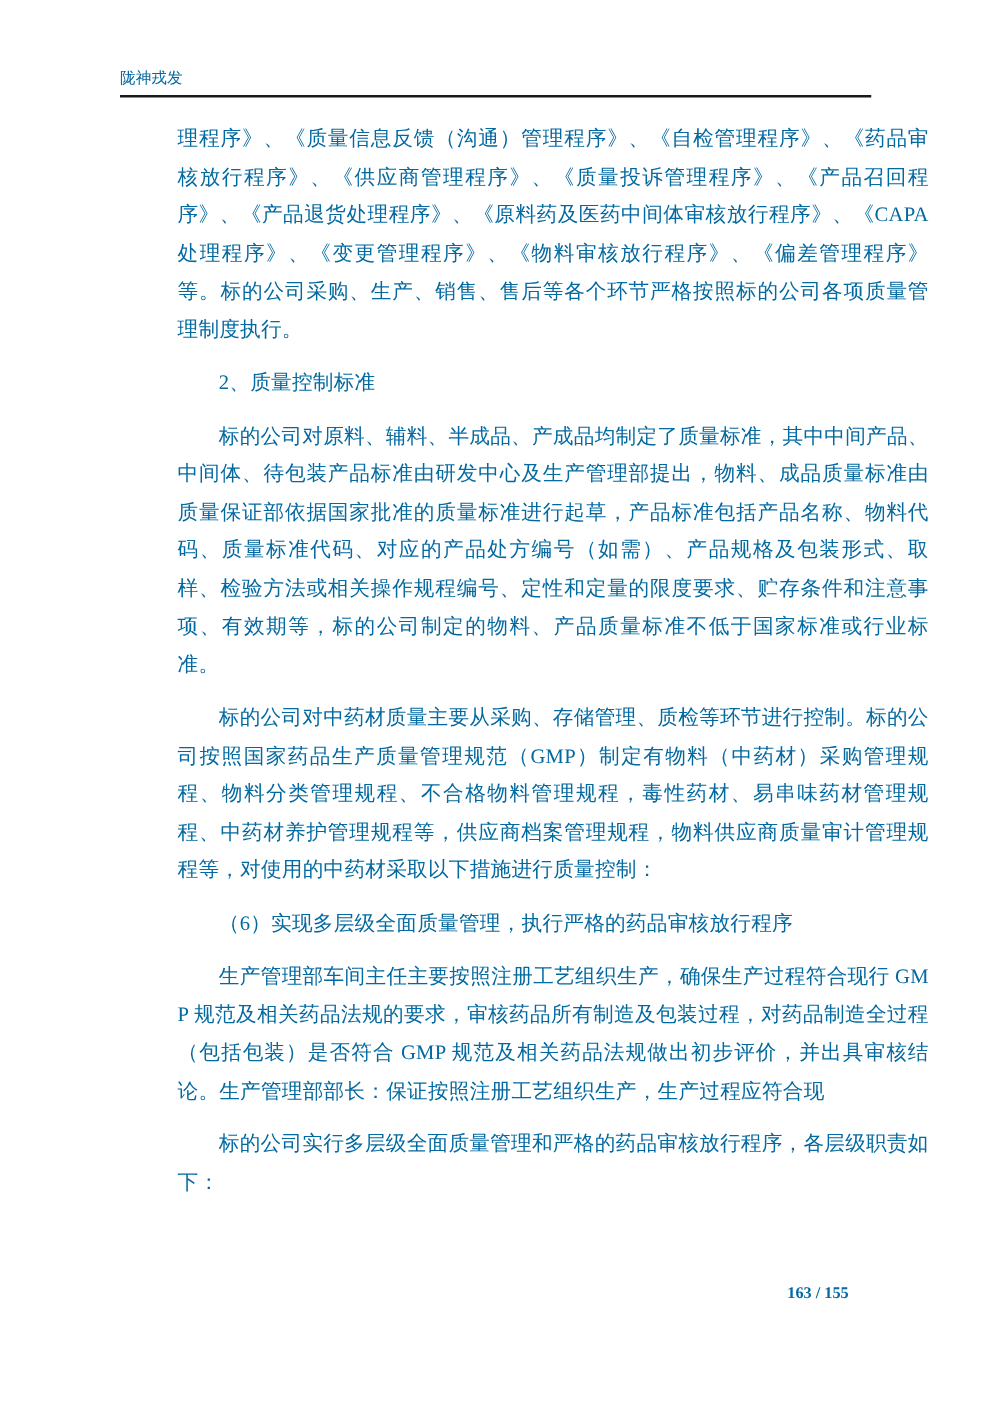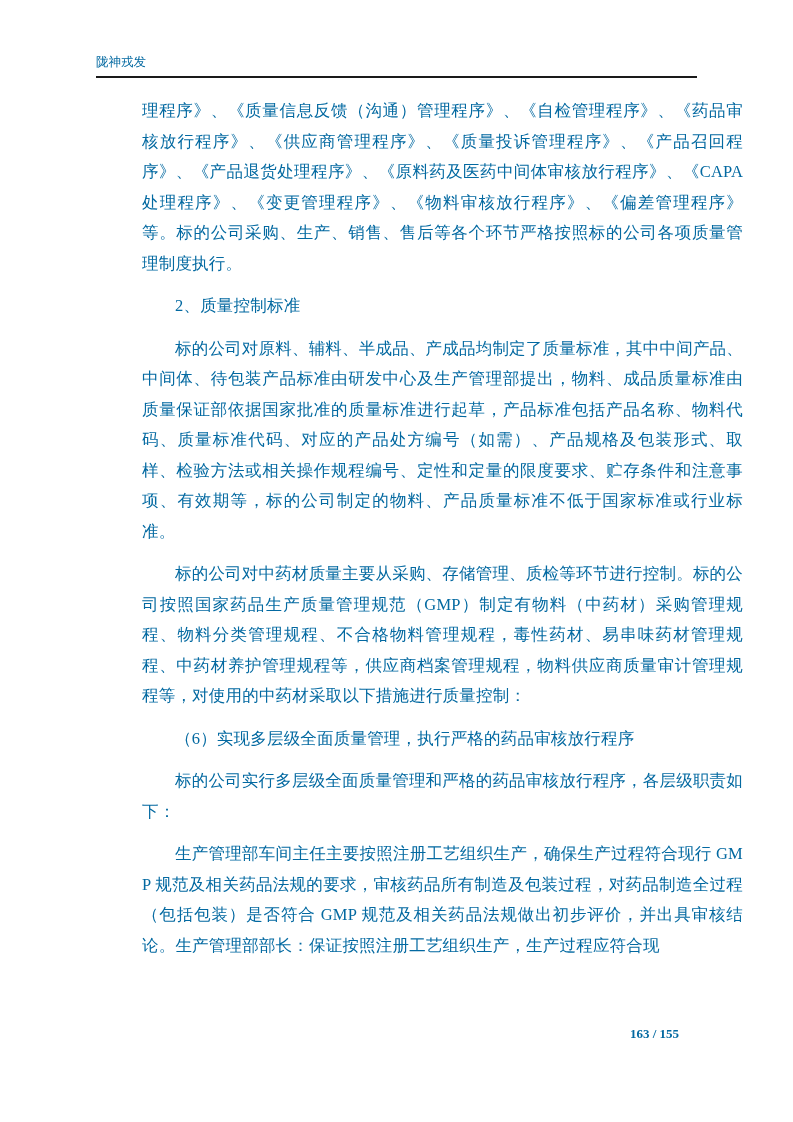--- a/index.html
+++ b/index.html
@@ -82,21 +82,21 @@
       <span>陇神戎发</span>
     </div>
   </header>
 
   <main class="content" id="content">
       <p class="body-continued">理程序》、《质量信息反馈（沟通）管理程序》、《自检管理程序》、《药品审核放行程序》、《供应商管理程序》、《质量投诉管理程序》、《产品召回程序》、《产品退货处理程序》、《原料药及医药中间体审核放行程序》、《CAPA 处理程序》、《变更管理程序》、《物料审核放行程序》、《偏差管理程序》等。标的公司采购、生产、销售、售后等各个环节严格按照标的公司各项质量管理制度执行。</p>
       <p class="heading">2、质量控制标准</p>
       <p class="body">标的公司对原料、辅料、半成品、产成品均制定了质量标准，其中中间产品、中间体、待包装产品标准由研发中心及生产管理部提出，物料、成品质量标准由质量保证部依据国家批准的质量标准进行起草，产品标准包括产品名称、物料代码、质量标准代码、对应的产品处方编号（如需）、产品规格及包装形式、取样、检验方法或相关操作规程编号、定性和定量的限度要求、贮存条件和注意事项、有效期等，标的公司制定的物料、产品质量标准不低于国家标准或行业标准。</p>
       <p class="body">标的公司对中药材质量主要从采购、存储管理、质检等环节进行控制。标的公司按照国家药品生产质量管理规范（GMP）制定有物料（中药材）采购管理规程、物料分类管理规程、不合格物料管理规程，毒性药材、易串味药材管理规程、中药材养护管理规程等，供应商档案管理规程，物料供应商质量审计管理规程等，对使用的中药材采取以下措施进行质量控制：</p>
       <p class="subheading">（6）实现多层级全面质量管理，执行严格的药品审核放行程序</p>
+      <p class="body">生产管理部车间主任主要按照注册工艺组织生产，确保生产过程符合现行 GMP 规范及相关药品法规的要求，审核药品所有制造及包装过程，对药品制造全过程（包括包装）是否符合 GMP 规范及相关药品法规做出初步评价，并出具审核结论。生产管理部部长：保证按照注册工艺组织生产，生产过程应符合现</p>
       <p class="body">标的公司实行多层级全面质量管理和严格的药品审核放行程序，各层级职责如下：</p>
-      <p class="body">生产管理部车间主任主要按照注册工艺组织生产，确保生产过程符合现行 GMP 规范及相关药品法规的要求，审核药品所有制造及包装过程，对药品制造全过程（包括包装）是否符合 GMP 规范及相关药品法规做出初步评价，并出具审核结论。生产管理部部长：保证按照注册工艺组织生产，生产过程应符合现</p>
     </main>
 
   <footer class="footer">
     <span>163 / 155</span>
   </footer>
 
 </div>
 
 </body></html>

